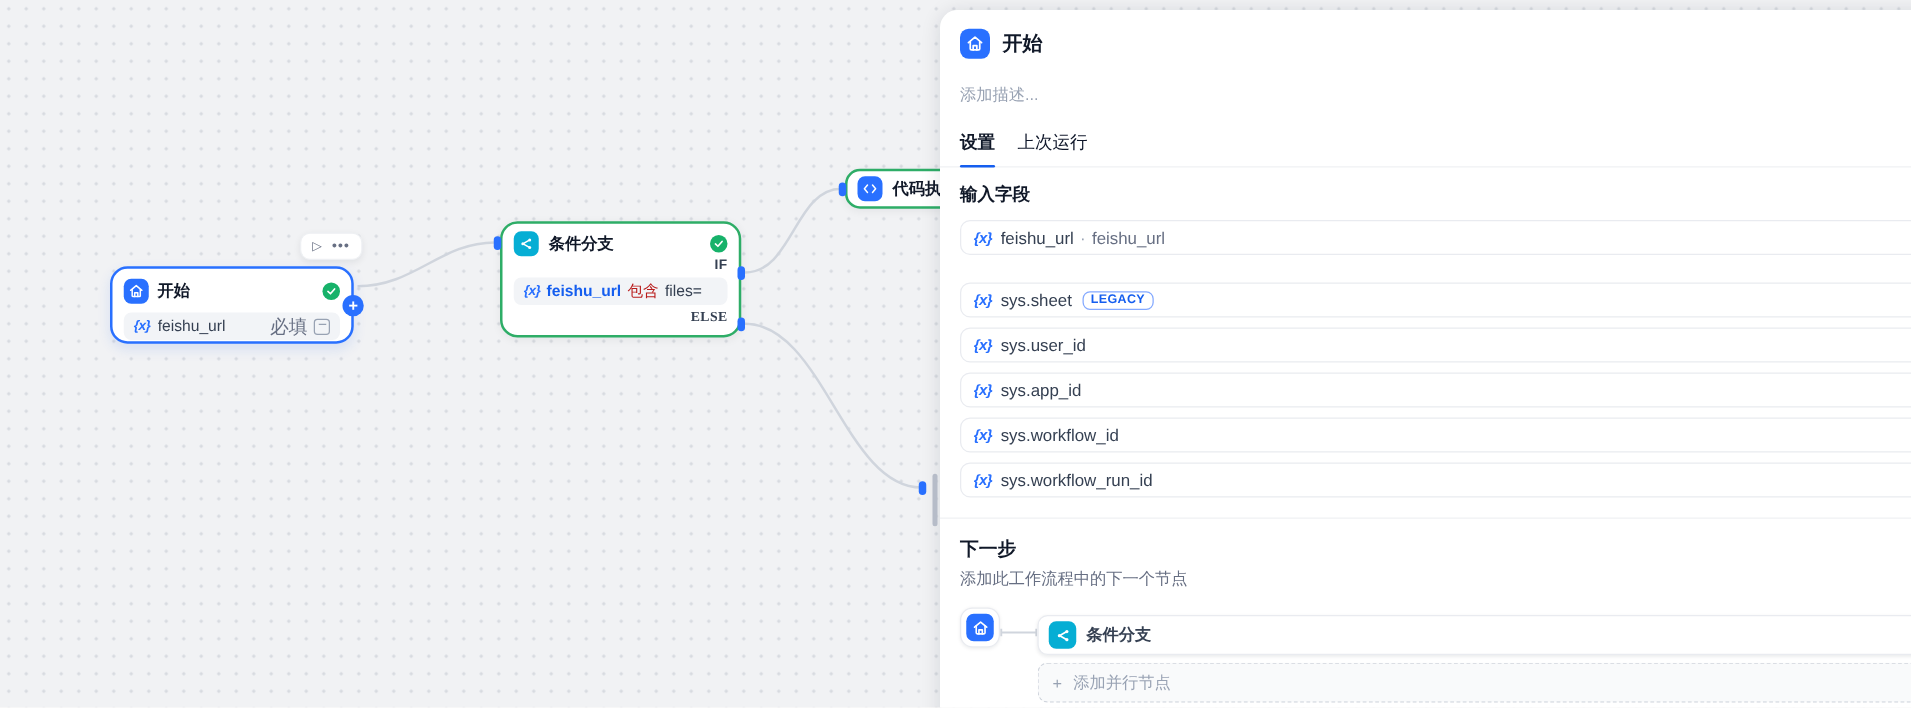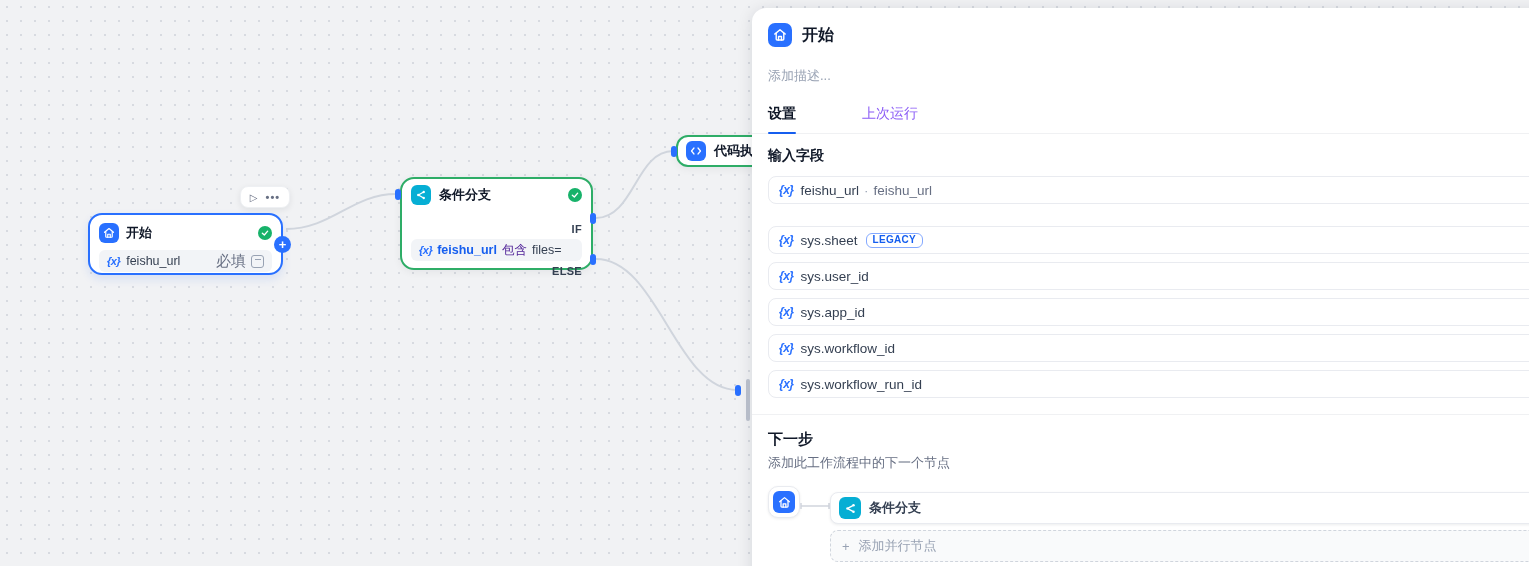--- a/index.html
+++ b/index.html
@@ -86,24 +86,24 @@
     border:2px solid #2ead67; border-radius:14px;
     box-shadow:0 2px 8px rgba(16,24,40,.06);
     padding:6px 9px;
   }
   .condition-node .nicon { width:20px; height:20px; background:#06aed4; }
   .condition-node .node-title { margin-left:8px; flex:1; }
   .branch-label {
     text-align:right; font-size:11px; font-weight:800; color:#354052;
     letter-spacing:.3px;
   }
-  .branch-label.if { margin-top:18px; margin-bottom:4px; }
-  .branch-label.else { margin-top:4px; }
+  .branch-label.if { margin-top:1px; margin-bottom:4px; }
+  .branch-label.else { margin-top:4px;font-family:Liberation Serif, serif; }
   .cond-var { color:#155eef; font-weight:600; margin-left:5px; }
-  .cond-op { color:#4c1d95; margin-left:5px; }
+  .cond-op { color:#b91c1c; margin-left:5px; }
   .cond-val { color:#354052; margin-left:5px; }
 
   
   .code-node {
     left:676px; top:135px; width:130px; height:32px;
     border:2px solid #2ead67; border-radius:12px;
     display:flex; align-items:center; padding:0 8px;
     box-shadow:0 2px 8px rgba(16,24,40,.06);
   }
   .code-node .nicon { width:20px; height:20px; background:#2970ff; font-size:8px; font-weight:700; }
@@ -123,21 +123,21 @@
     padding:0 16px;
   }
   .panel-header { display:flex; align-items:center; padding-top:15px; }
   .panel-header .nicon { width:24px; height:24px; border-radius:7px; background:#2970ff; }
   .panel-title { font-size:16px; font-weight:700; color:#101828; margin-left:10px; }
   .panel-desc { margin-top:20px; font-size:13px; color:#98a2b3; cursor:text; }
   .tabs { display:flex; gap:18px; margin:20px -16px 0; padding:0 16px;
     border-bottom:1px solid #f0f1f3; }
   .tab { font-size:14px; padding-bottom:10px; position:relative; cursor:pointer; }
   .tab.active { color:#101828; font-weight:700; }
-  .tab.inactive { color:#8b5cf6;margin-left:48px; }
+  .tab.inactive { color:#0f172a; }
   .tab.active::after {
     content:""; position:absolute; left:0; right:0; bottom:-1px; height:2px;
     background:#155eef; border-radius:1px;
   }
   .section-heading { font-size:14px; font-weight:700; color:#101828; margin-top:13px; }
   .field-list { margin-top:11px; }
   .field-row {
     height:28px; border:1px solid #e9ebf0; border-radius:8px; background:#fff;
     display:flex; align-items:center; padding:0 10px; margin-bottom:8px;
     font-size:13.5px;

